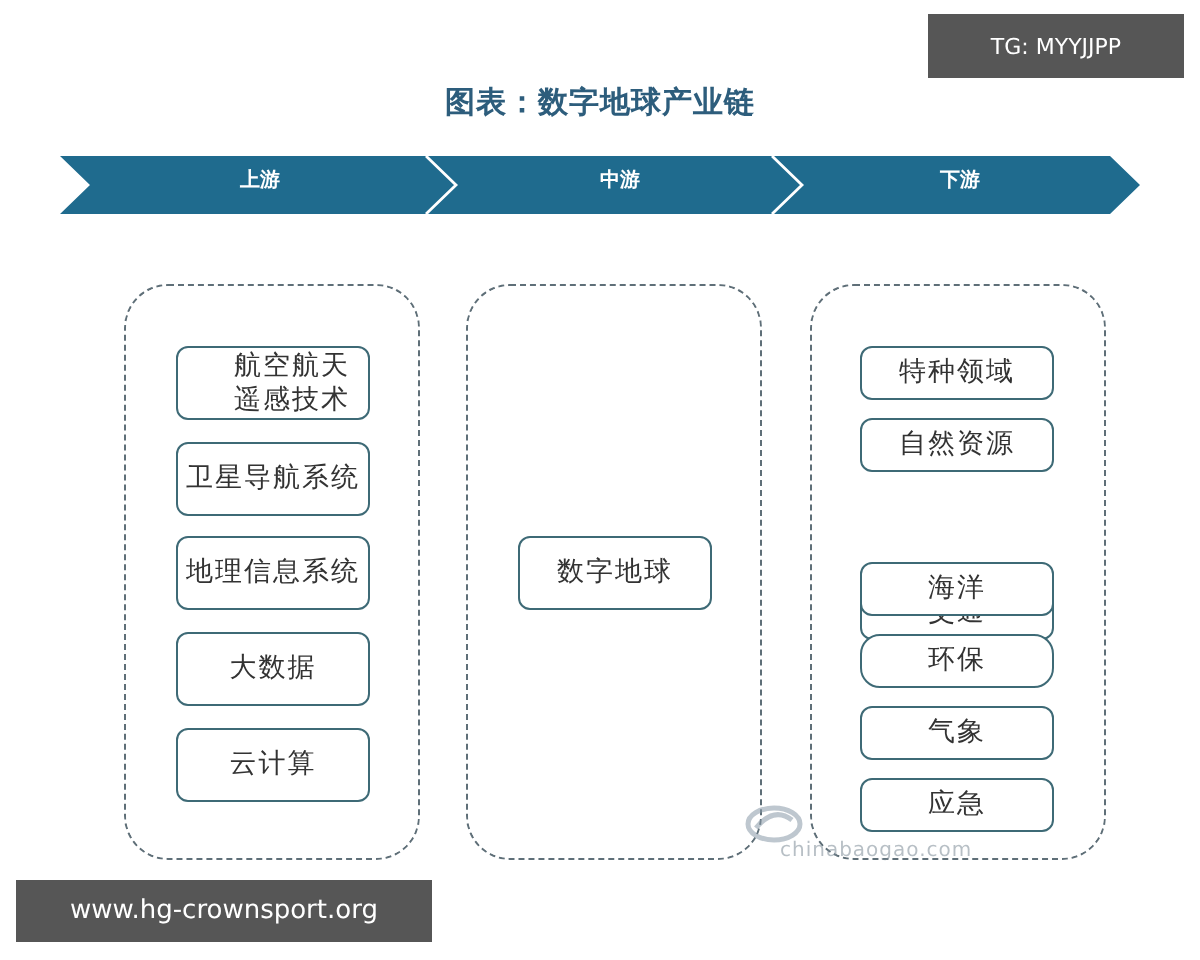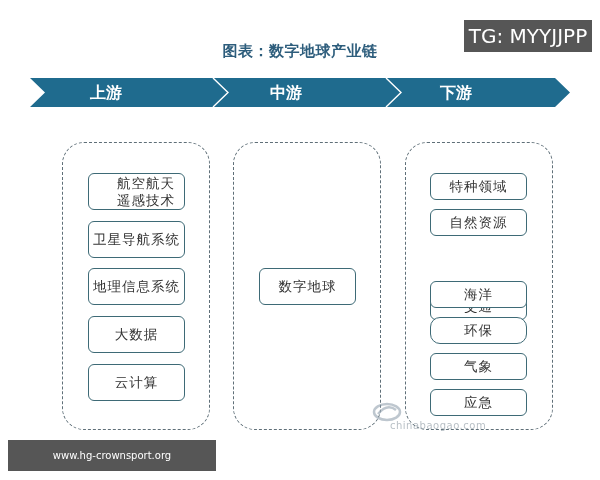--- a/index.html
+++ b/index.html
@@ -32,22 +32,23 @@
       top: 0;
       width: 600px;
       height: 480px;
       pointer-events: none;
     }
     .band-label {
       position: absolute;
       top: 83px;
       font-family: "DejaVu Serif", "Liberation Serif", serif;
       font-weight: bold;
-      font-size: 16px;
+      font-size: 10px;
       color: #ffffff;
+      text-align: center;
       width: 80px;
     }
     .group {
       position: absolute;
       top: 142px;
       height: 288px;
       width: 148px;
       box-sizing: border-box;
       border: 1.5px dashed #5f6f78;
       border-radius: 22px;
@@ -89,31 +90,31 @@
       position: absolute;
       background: #565656;
       color: #ffffff;
       font-family: "DejaVu Sans", "Liberation Sans", sans-serif;
       display: flex;
       align-items: center;
       justify-content: center;
     }
     .overlay-tg {
       left: 464px;
-      top: 20px;
+      top: 7px;
       width: 128px;
       height: 32px;
-      font-size: 20px;
+      font-size: 11px;
     }
     .overlay-url {
       left: 8px;
       top: 440px;
       width: 208px;
       height: 31px;
-      font-size: 10px;
+      font-size: 13px;
     }
     .watermark {
       position: absolute;
       left: 372px;
       top: 397px;
       width: 140px;
       height: 40px;
       opacity: 0.55;
       pointer-events: none;
     }

